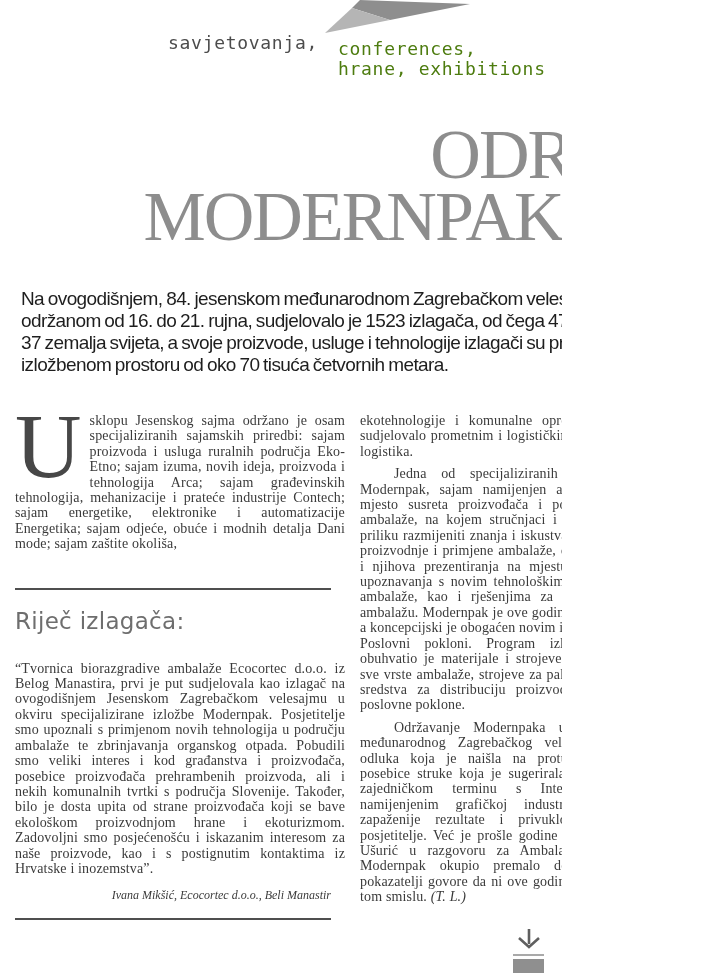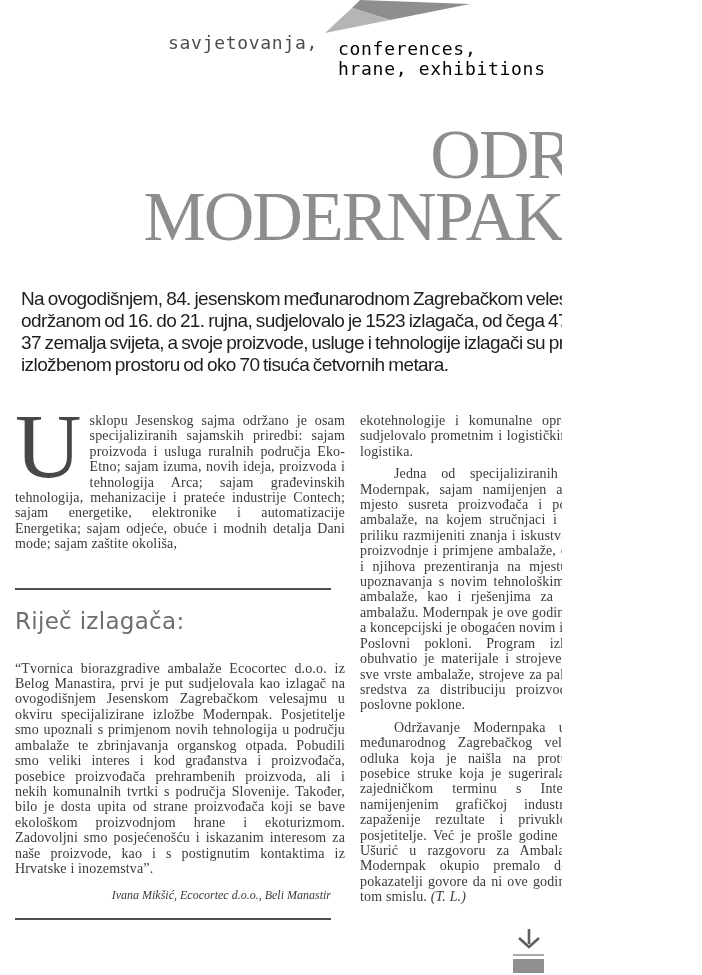--- a/index.html
+++ b/index.html
@@ -11,21 +11,21 @@
     font-family:"Liberation Serif", serif;
   }
 
   
   .fold-arrow{position:absolute;top:0;left:322px;width:150px;height:36px;}
 
   
   .masthead{position:absolute;top:33px;left:0;width:702px;height:50px;
     font-family:"DejaVu Sans Mono", monospace;font-size:18px;line-height:20px;letter-spacing:0.7px;}
   .masthead-hr{position:absolute;left:0;top:0;width:318px;text-align:right;color:#4c4c4c;}
-  .masthead-en{position:absolute;left:338px;top:6px;text-align:left;color:#000000;}
+  .masthead-en{position:absolute;left:338px;top:6px;text-align:left;color:#4d7c0f;}
 
   
   .title{position:absolute;top:116px;left:0;width:702px;text-align:right;
     font-family:"Liberation Serif", serif;font-weight:normal;
     font-size:70px;line-height:62px;letter-spacing:-2px;color:#8d8d8d;margin:8px;}
 
   
   .lead{position:absolute;top:288px;left:21px;width:660px;text-align:left;
     font-family:"Liberation Sans", sans-serif;font-weight:normal;
     font-size:19px;line-height:22px;letter-spacing:-0.6px;word-spacing:-1px;color:#1e1e1e;margin:0;}

